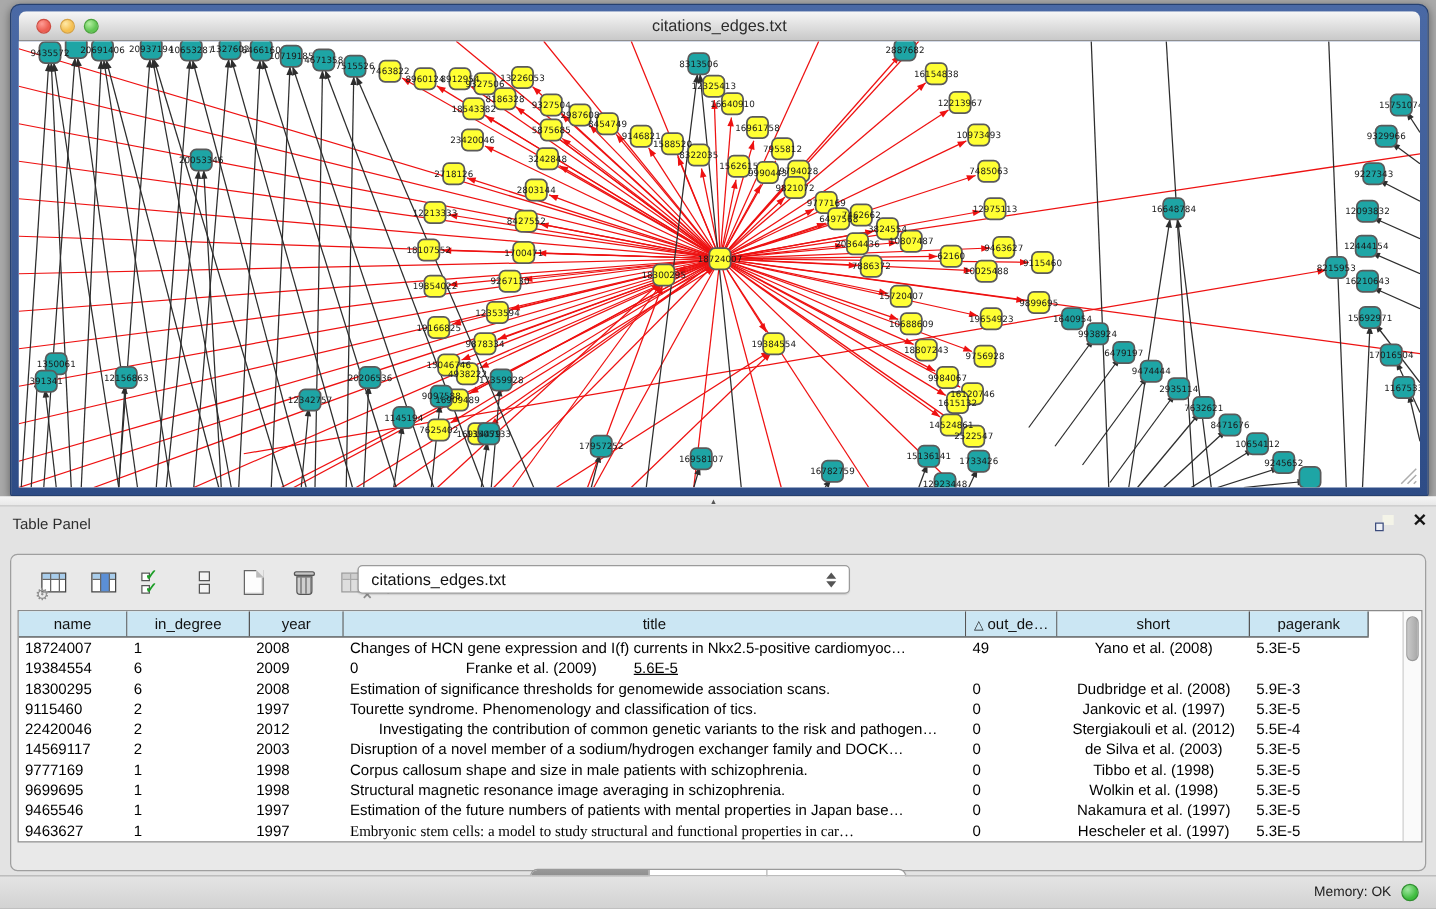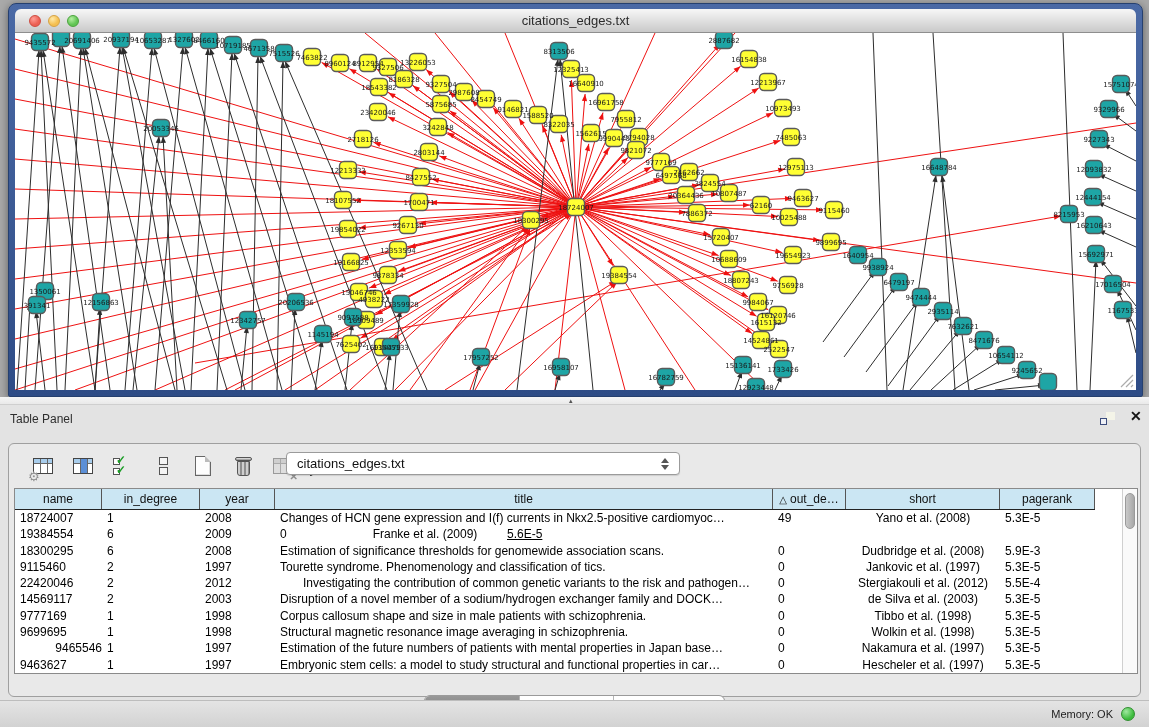--- a/index.html
+++ b/index.html
@@ -814,33 +814,33 @@
           <div class="tr">
             <div class="td" style="width: 87px;">9699695</div>
             <div class="td" style="width: 98px;">1</div>
             <div class="td" style="width: 75px;">1998</div>
             <div class="td" style="width: 498px;">Structural magnetic resonance image averaging in schizophrenia.</div>
             <div class="td" style="width: 73px;">0</div>
             <div class="td center" style="width: 154px;">Wolkin et al. (1998)</div>
             <div class="td" style="width: 95px;">5.3E-5</div>
           </div>
           <div class="tr">
-            <div class="td" style="width: 87px; text-align: right;">9465546</div>
+            <div class="td" style="width: 87px;">9465546</div>
             <div class="td" style="width: 98px;">1</div>
             <div class="td" style="width: 75px;">1997</div>
             <div class="td" style="width: 498px;">Estimation of the future numbers of patients with mental properties in Japan base…</div>
             <div class="td" style="width: 73px;">0</div>
             <div class="td center" style="width: 154px;">Nakamura et al. (1997)</div>
             <div class="td" style="width: 95px;">5.3E-5</div>
           </div>
           <div class="tr">
             <div class="td" style="width: 87px;">9463627</div>
             <div class="td" style="width: 98px;">1</div>
             <div class="td" style="width: 75px;">1997</div>
-            <div class="td" style="width: 498px;">Embryonic stem cells: a model to study structural and functional properties in car…</div>
+            <div class="td" style="width: 498px; font-family: Liberation Serif, serif;">Embryonic stem cells: a model to study structural and functional properties in car…</div>
             <div class="td" style="width: 73px;">0</div>
             <div class="td center" style="width: 154px;">Hescheler et al. (1997)</div>
             <div class="td" style="width: 95px;">5.3E-5</div>
           </div>
         </div>
       <div class="vscroll">
         <div class="vthumb"></div>
       </div>
     </div>
 

